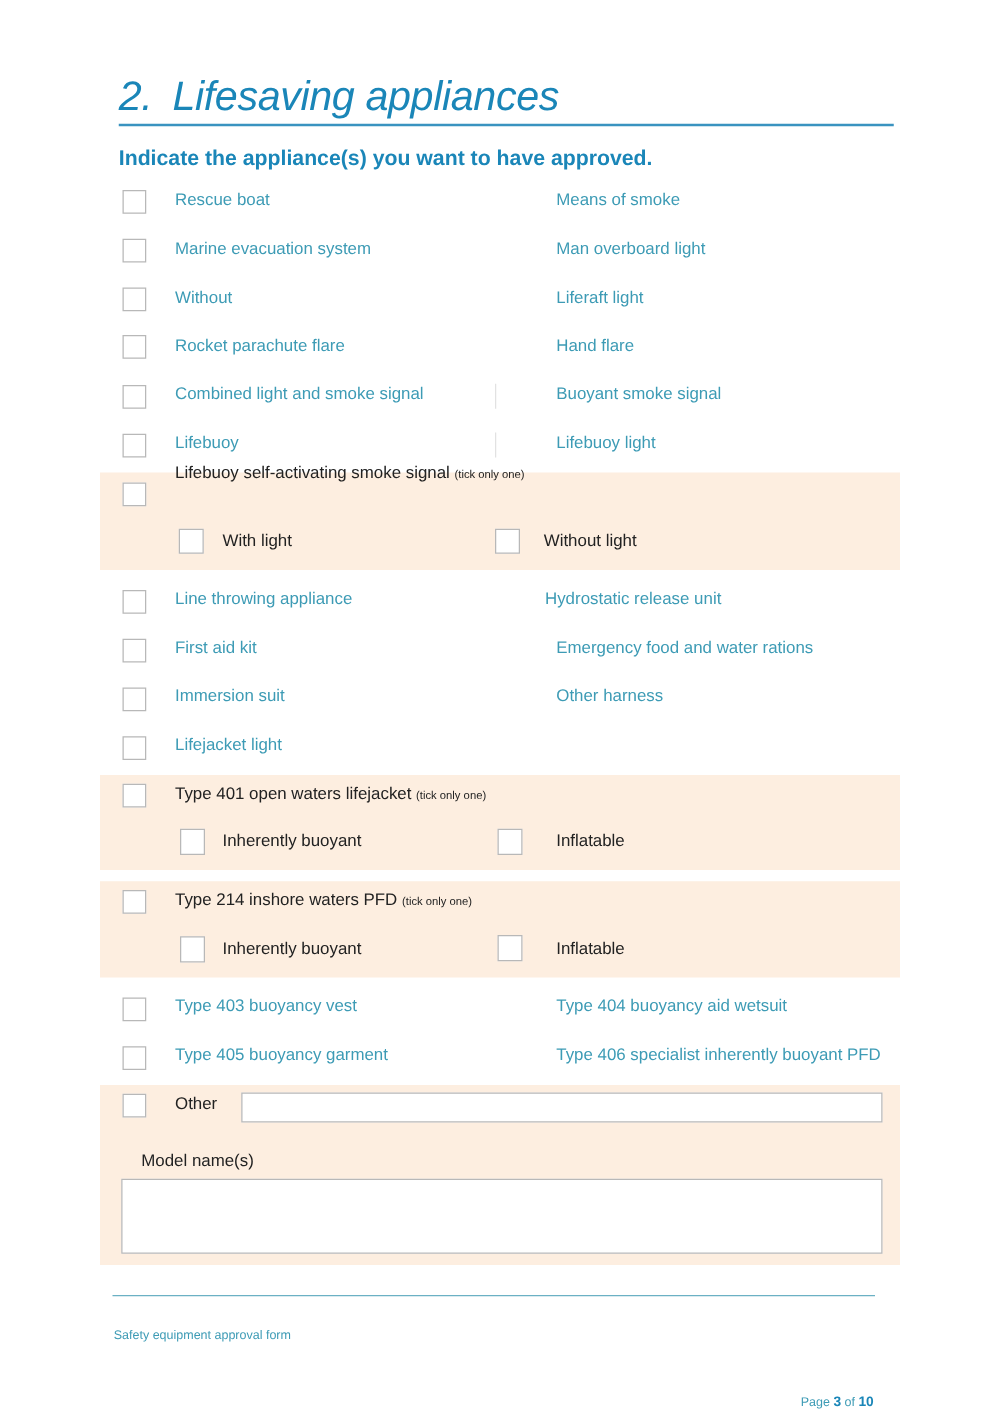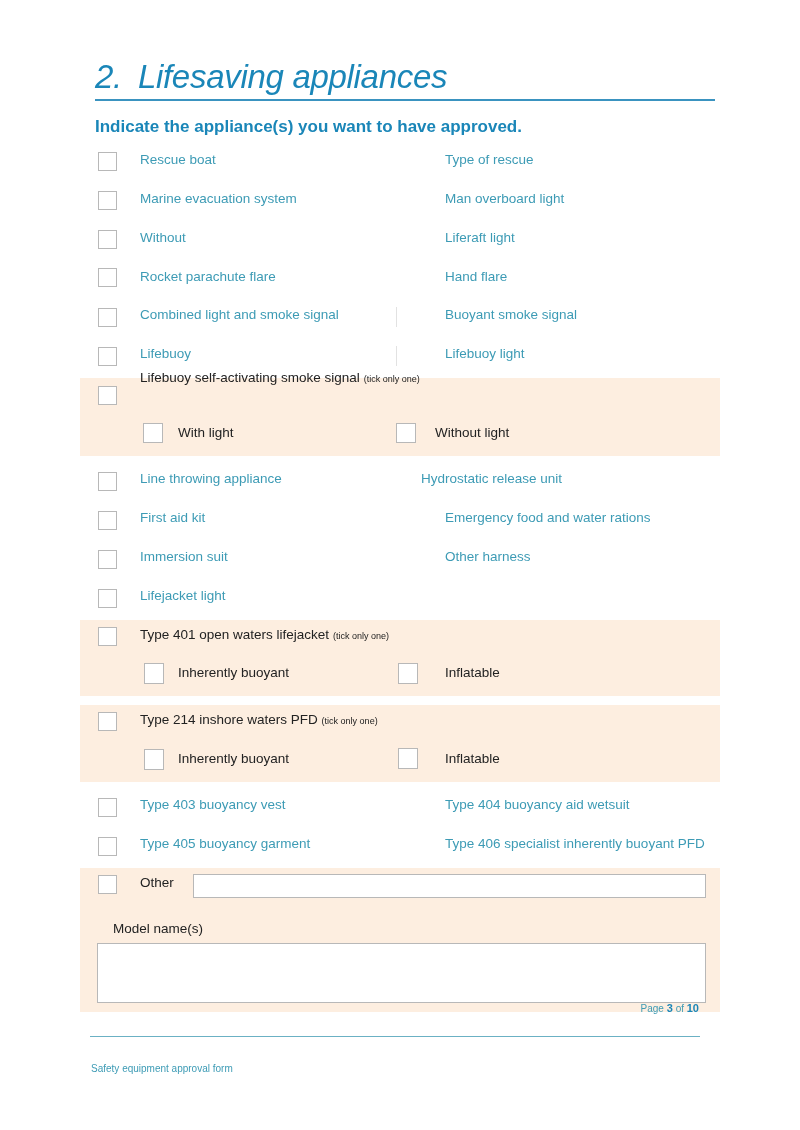--- a/index.html
+++ b/index.html
@@ -10,33 +10,33 @@
   .subtitle { position: absolute; left: 95px; top: 117px; font-size: 17px; font-weight: bold; color: #1a86b8; }
   .cb { position: absolute; width: 19px; height: 19px; border: 1px solid #b8b8b8; background: #fff; box-sizing: border-box; }
   .lbl { position: absolute; font-size: 13.5px; color: #3d9bb5; white-space: nowrap; text-align: right; }
   .lbl.dark { color: #222; }
   .small { font-size: 9px; color: #222; }
   .band { position: absolute; left: 80px; width: 640px; background: #fdeee0; }
   .vsep { position: absolute; left: 396px; width: 1px; background: #e2e2e2; }
   .textbox { position: absolute; background: #fff; border: 1px solid #b8b8b8; box-sizing: border-box; }
   .foot-rule { position: absolute; left: 90px; top: 1036px; width: 610px; height: 1px; background: #6bb1c4; }
   .foot-left { position: absolute; left: 91px; top: 1063px; font-size: 10px; color: #3d9bb5; }
-  .foot-right { position: absolute; right: 101px; top: 1002px; font-size: 10px; color: #3d9bb5; }
+  .foot-right { position: absolute; right: 101px; top: 1116px; font-size: 10px; color: #3d9bb5; }
   .foot-right b { color: #1a86b8; font-size: 11px; }
 </style>
 </head>
 <body>
 
 <div class="title"><span class="num">2.</span><span>Lifesaving appliances</span></div>
 <div class="title-rule"></div>
 <div class="subtitle">Indicate the appliance(s) you want to have approved.</div>
 
 <div class="cb" style="left:98px;top:152px"></div>
 <div class="lbl" style="left:140px;top:152px">Rescue boat</div>
-<div class="lbl" style="left:445px;top:152px">Type of rescue</div>
+<div class="lbl" style="left:445px;top:152px">Means of smoke</div>
 
 <div class="cb" style="left:98px;top:191px"></div>
 <div class="lbl" style="left:140px;top:191px">Marine evacuation system</div>
 <div class="lbl" style="left:445px;top:191px">Man overboard light</div>
 
 <div class="cb" style="left:98px;top:230px"></div>
 <div class="lbl" style="left:140px;top:230px">Without</div>
 <div class="lbl" style="left:445px;top:230px">Liferaft light</div>
 
 <div class="cb" style="left:98px;top:268px"></div>
@@ -56,21 +56,21 @@
 <div class="band" style="top:378px;height:78px"></div>
 <div class="cb" style="left:98px;top:386px"></div>
 <div class="lbl dark" style="left:140px;top:370px"><span>Lifebuoy self-activating smoke signal</span> <span class="small">(tick only one)</span></div>
 <div class="cb" style="left:143px;top:423px;width:20px;height:20px"></div>
 <div class="lbl dark" style="left:178px;top:425px">With light</div>
 <div class="cb" style="left:396px;top:423px;width:20px;height:20px"></div>
 <div class="lbl dark" style="left:435px;top:425px">Without light</div>
 
 <div class="cb" style="left:98px;top:472px"></div>
 <div class="lbl" style="left:140px;top:471px">Line throwing appliance</div>
-<div class="lbl" style="left:421px;top:471px">Hydrostatic release unit</div>
+<div class="lbl" style="left:436px;top:471px">Hydrostatic release unit</div>
 
 <div class="cb" style="left:98px;top:511px"></div>
 <div class="lbl" style="left:140px;top:510px">First aid kit</div>
 <div class="lbl" style="left:445px;top:510px">Emergency food and water rations</div>
 
 <div class="cb" style="left:98px;top:550px"></div>
 <div class="lbl" style="left:140px;top:549px">Immersion suit</div>
 <div class="lbl" style="left:445px;top:549px">Other harness</div>
 
 <div class="cb" style="left:98px;top:589px"></div>

